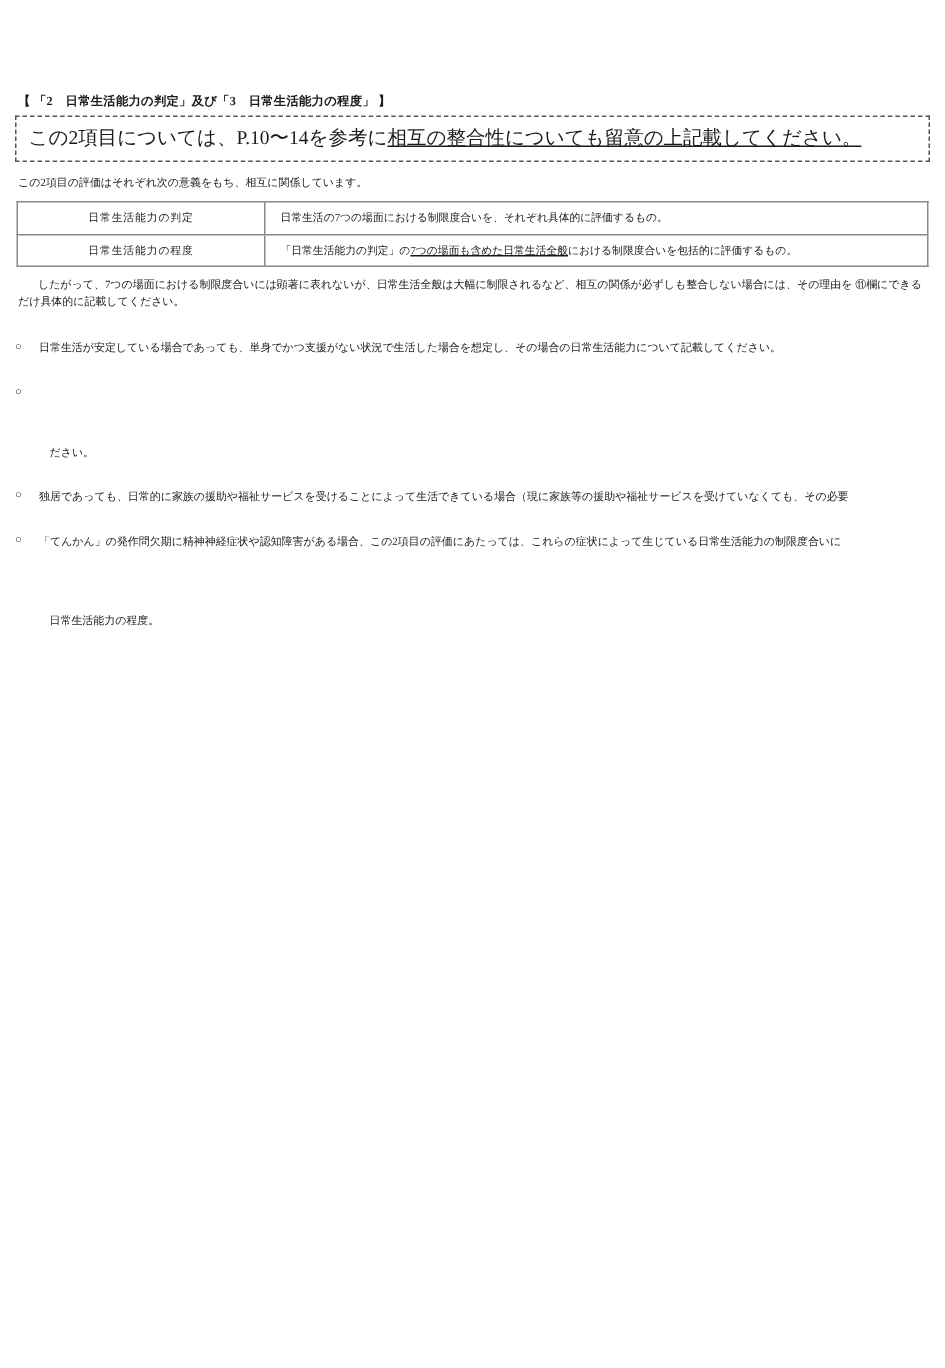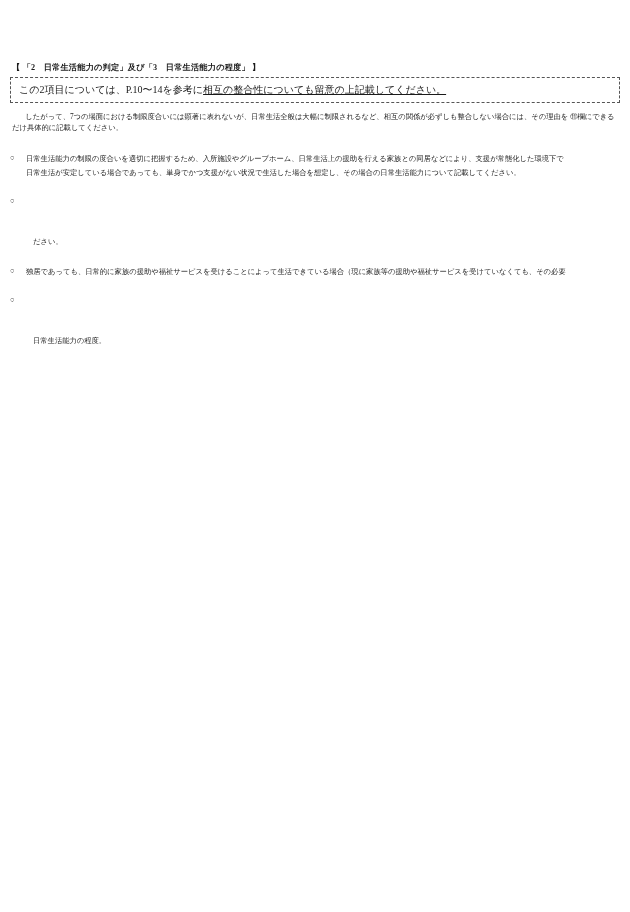--- a/index.html
+++ b/index.html
@@ -39,21 +39,21 @@
     letter-spacing: 0.2px;
     margin: 0 0 3px 0;
     padding-left: 2px;
   }
 
   
   .notice-box {
     border: 1px dashed #555;
     padding: 4px 8px 5px 8px;
     margin: 0 0 9px 0;
-    font-size: 10px;
+    font-size: 13px;
   }
   .notice-box .u {
     text-decoration: underline;
   }
 
   .lead {
     margin: 0 0 6px 2px;
     font-size: 7.3px;
   }
 
@@ -125,33 +125,49 @@
 
 <div class="page">
   <div class="content">
 
     <div class="heading">【 「2　日常生活能力の判定」及び「3　日常生活能力の程度」 】</div>
 
     <div class="notice-box">
       <span>この2項目については、P.10〜14を参考に</span><span class="u">相互の整合性についても留意の上記載してください。</span>
     </div>
 
+    <div class="lead">この2項目の評価はそれぞれ次の意義をもち、相互に関係しています。</div>
 
+    <table class="meaning">
+      <tbody>
+        <tr>
+          <td class="label">日常生活能力の判定</td>
+          <td class="desc">
+            <span>日常生活の7つの場面における制限度合いを、それぞれ具体的に評価するもの。</span>
+          </td>
+        </tr>
+        <tr>
+          <td class="label">日常生活能力の程度</td>
+          <td class="desc">
+            <span>「日常生活能力の判定」の</span><span class="u">7つの場面も含めた日常生活全般</span><span>における制限度合いを包括的に評価するもの。</span>
+          </td>
+        </tr>
+      </tbody>
+    </table>
 
     <div class="after-table">
       <span>　したがって、7つの場面における制限度合いには顕著に表れないが、日常生活全般は大幅に制限されるなど、相互の関係が必ずしも整合しない場合には、その理由を</span>
       <span class="line2">⑪欄にできるだけ具体的に記載してください。</span>
     </div>
 
     <div class="bullets">
 
       <div class="bullet">
         <div class="mark">○</div>
         <div class="body">
-          <span>日常生活能力の制限の度合いを適切に把握するため、入所施設やグループホーム、日常生活上の援助を行える家族との同居などにより、支援が常態化した環境下で</span>
           <span class="l2">日常生活が安定している場合であっても、単身でかつ支援がない状況で生活した場合を想定し、その場合の日常生活能力について記載してください。</span>
         </div>
       </div>
 
       <div class="bullet">
         <div class="mark">○</div>
         <div class="body">
           <span class="l2 indent">ださい。</span>
         </div>
       </div>
@@ -159,19 +175,20 @@
       <div class="bullet">
         <div class="mark">○</div>
         <div class="body">
           <span>独居であっても、日常的に家族の援助や福祉サービスを受けることによって生活できている場合（現に家族等の援助や福祉サービスを受けていなくても、その必要</span>
         </div>
       </div>
 
       <div class="bullet">
         <div class="mark">○</div>
         <div class="body">
+          <span>「てんかん」の発作問欠期に精神神経症状や認知障害がある場合、この2項目の評価にあたっては、これらの症状によって生じている日常生活能力の制限度合いに</span>
           <span class="l2 indent">日常生活能力の程度。</span>
         </div>
       </div>
 
     </div>
   </div>
 </div>
 
 </body></html>

